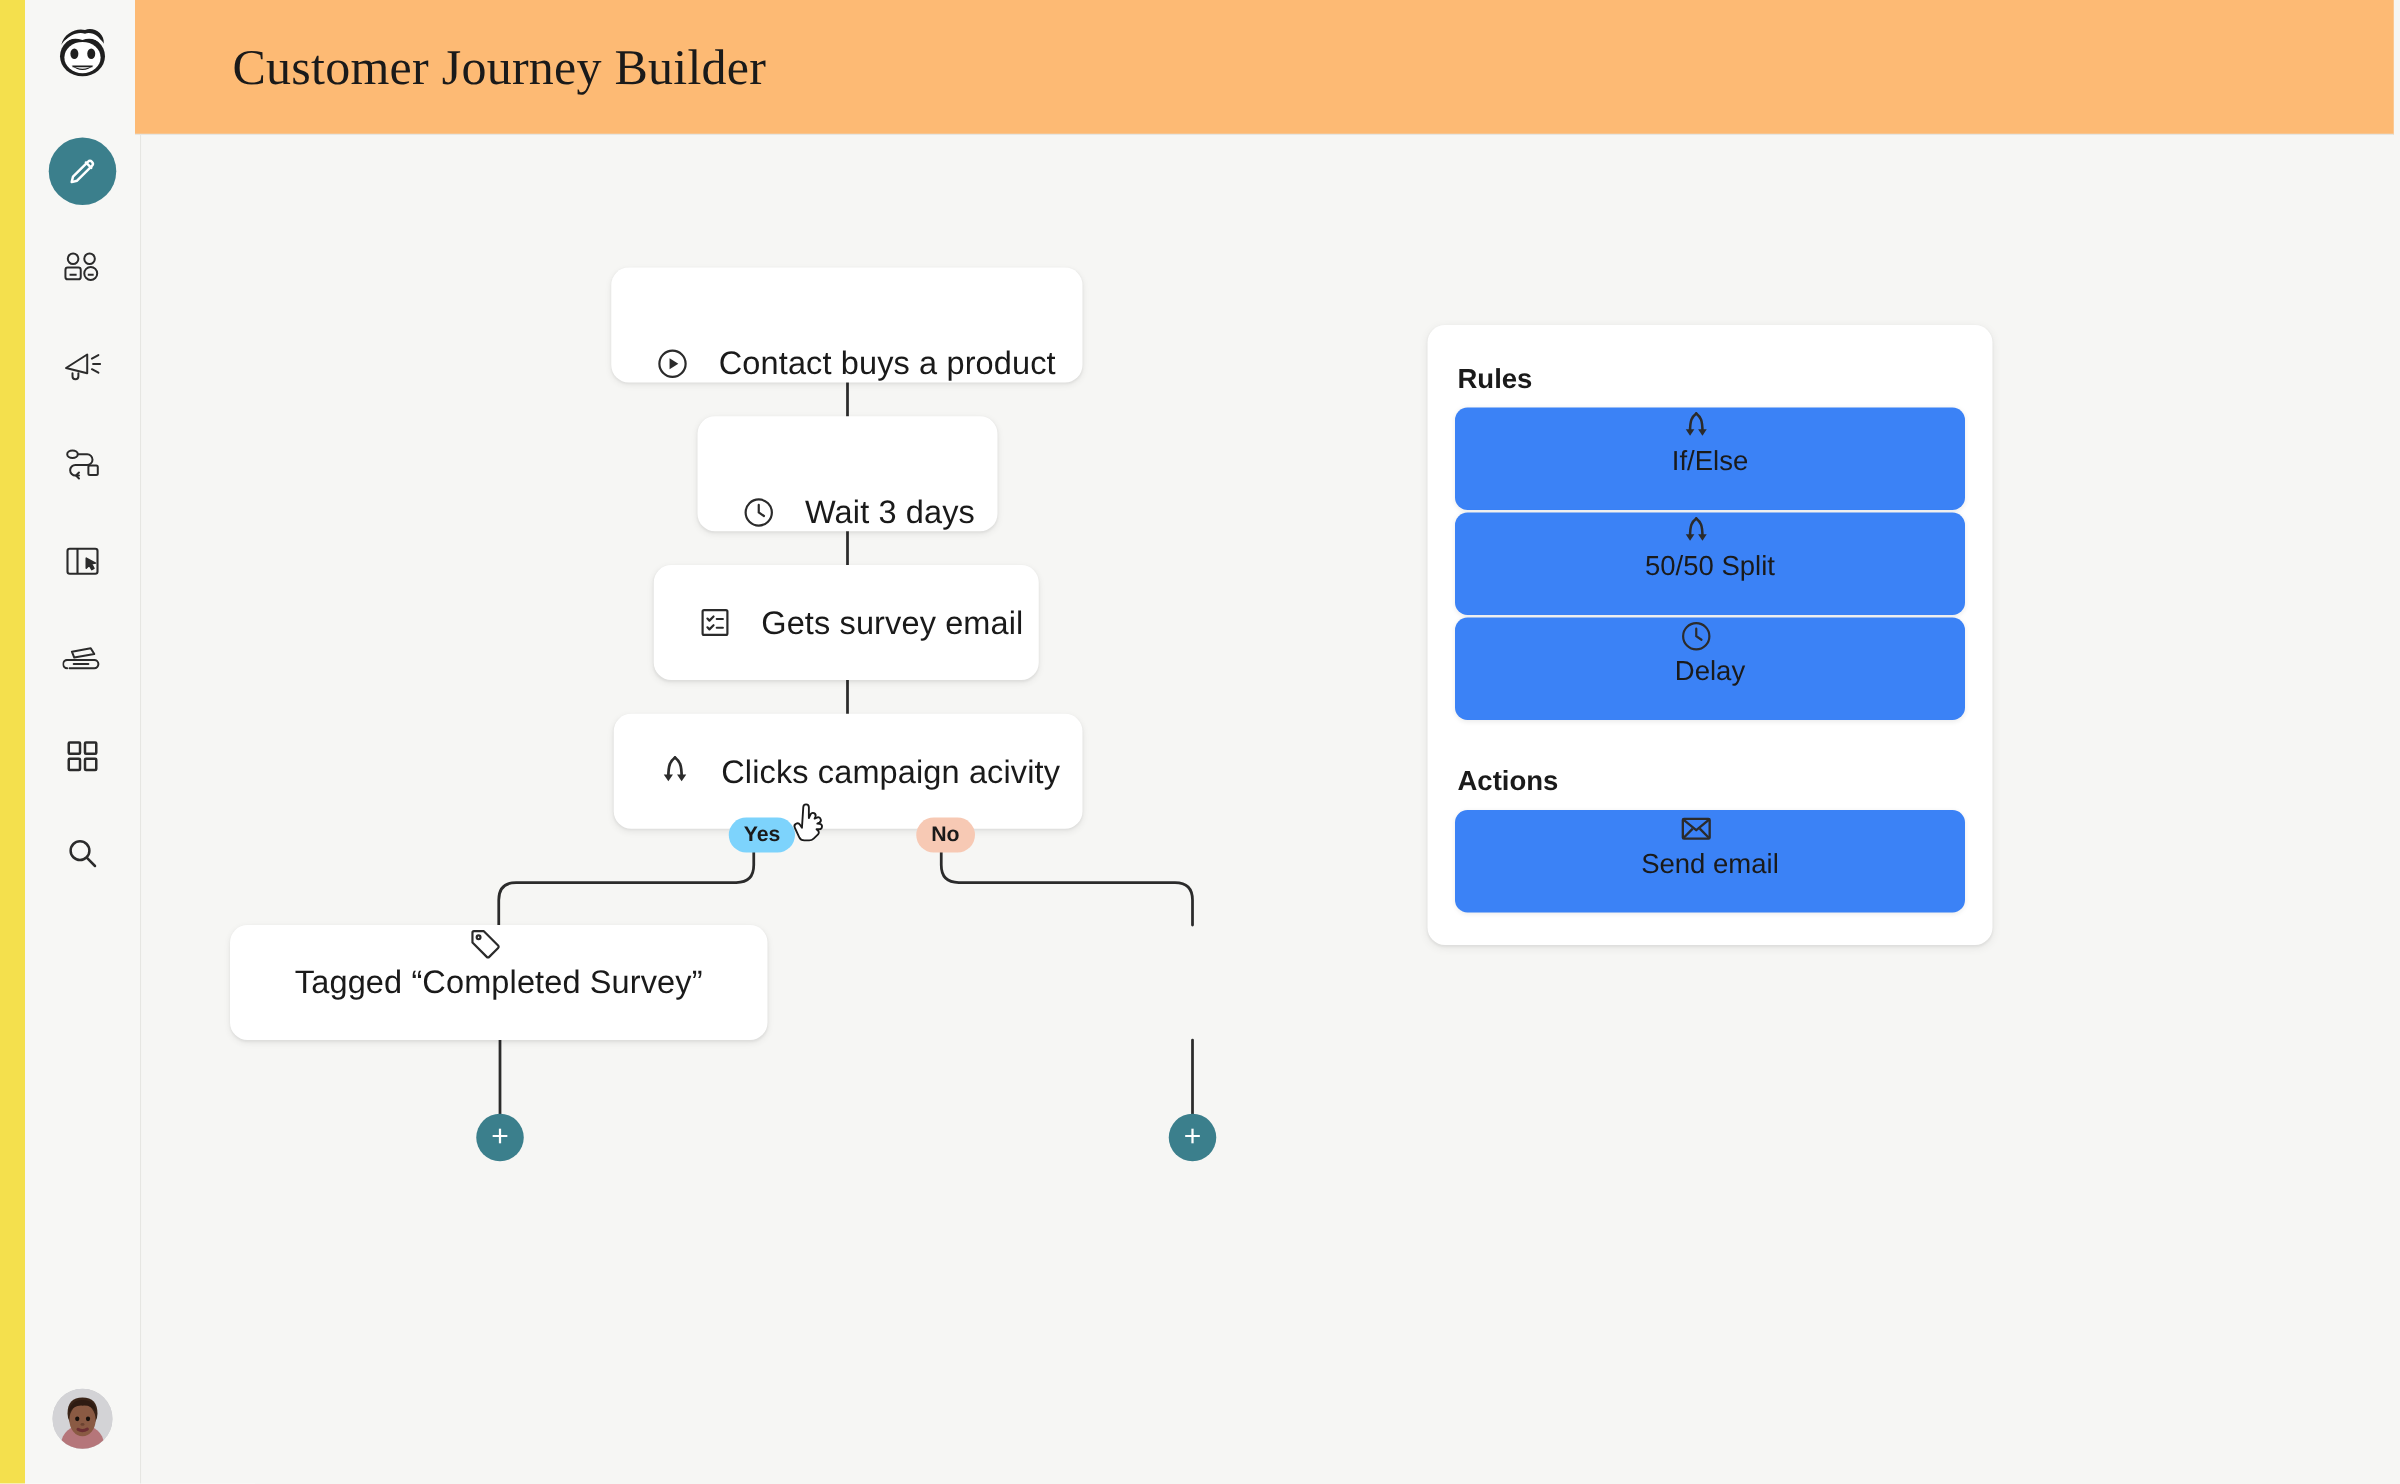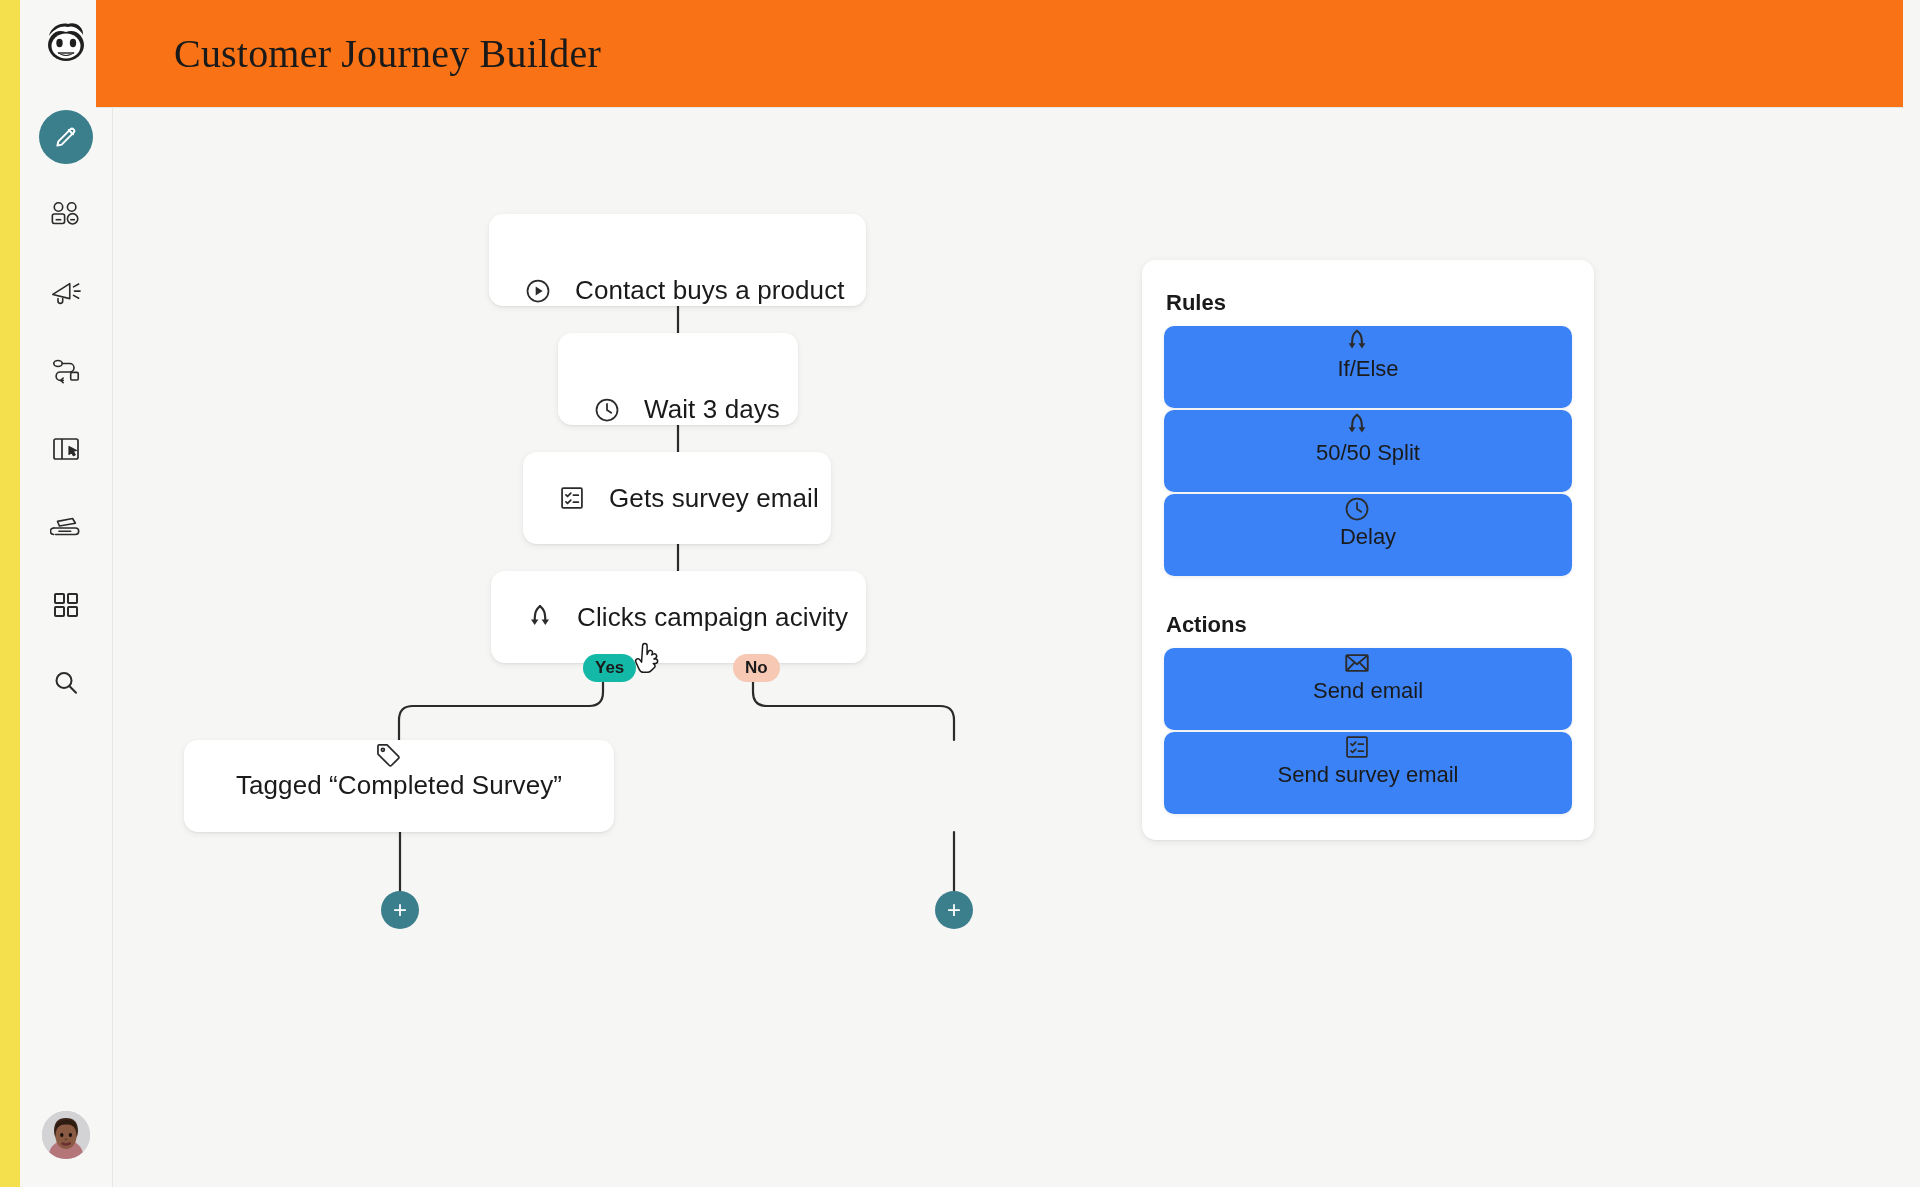--- a/index.html
+++ b/index.html
@@ -65,23 +65,23 @@
     width: 48px; height: 48px;
     border-radius: 50%;
     overflow: hidden;
     background: #c9c9cc;
     cursor: pointer;
   }
 
   
   .header {
     position: absolute;
-    left: 96px; top: 0;
+    left: 108px; top: 0;
     width: 1807px; height: 108px;
-    background: #f97316;
+    background: #fdba74;
     border-bottom: 1px solid #e6e6e2;
     display: flex;
     align-items: center;
   }
   .page-title {
     margin-left: 78px;
     font-family: "Liberation Serif", "DejaVu Serif", serif;
     font-size: 40px;
     font-weight: 400;
     color: #1a1a1a;
@@ -140,21 +140,21 @@
     position: absolute;
     height: 28px;
     padding: 0 12px;
     border-radius: 14px;
     display: flex; align-items: center; justify-content: center;
     font-size: 17px;
     font-weight: 700;
     color: #1a1a1a;
     z-index: 5;
   }
-  #badge-yes { left: 470px; top: 546px; background: #14b8a6; }
+  #badge-yes { left: 470px; top: 546px; background: #7dd3fc; }
   #badge-no  { left: 620px; top: 546px; background: #f7c9b4; }
 
   
   .add-btn {
     position: absolute;
     width: 38px; height: 38px;
     border-radius: 50%;
     background: #3b7f8c;
     display: flex; align-items: center; justify-content: center;
     color: #ffffff;
@@ -476,29 +476,17 @@
             <svg class="ico" width="28" height="28" viewBox="0 0 24 24" fill="none" stroke="#2b2b2b" stroke-width="1.6" stroke-linejoin="round">
               <rect x="2.8" y="5.2" width="18.4" height="13.6" rx="0.8"></rect>
               <path d="M3.4 5.9 L12 13 L20.6 5.9"></path>
               <path d="M3.4 18.2 L9.6 11.9"></path>
               <path d="M20.6 18.2 L14.4 11.9"></path>
             </svg>
           </span>
           <span class="pi-label">Send email</span>
         </div>
 
-        <div class="panel-item">
-          <span class="pi-icon">
-            <svg class="ico" width="28" height="28" viewBox="0 0 24 24" fill="none" stroke="#2b2b2b" stroke-width="1.5" stroke-linecap="round" stroke-linejoin="round">
-              <rect x="3.5" y="3.5" width="17" height="17" rx="1"></rect>
-              <path d="M6.8 9.3 L8.2 10.7 L11 7.9"></path>
-              <path d="M13.2 9.6 H17.4"></path>
-              <path d="M6.8 15.3 L8.2 16.7 L11 13.9"></path>
-              <path d="M13.2 15.6 H17.4"></path>
-            </svg>
-          </span>
-          <span class="pi-label">Send survey email</span>
-        </div>
       </section>
     </aside>
 
   </main>
 </div>
 
 </body></html>

